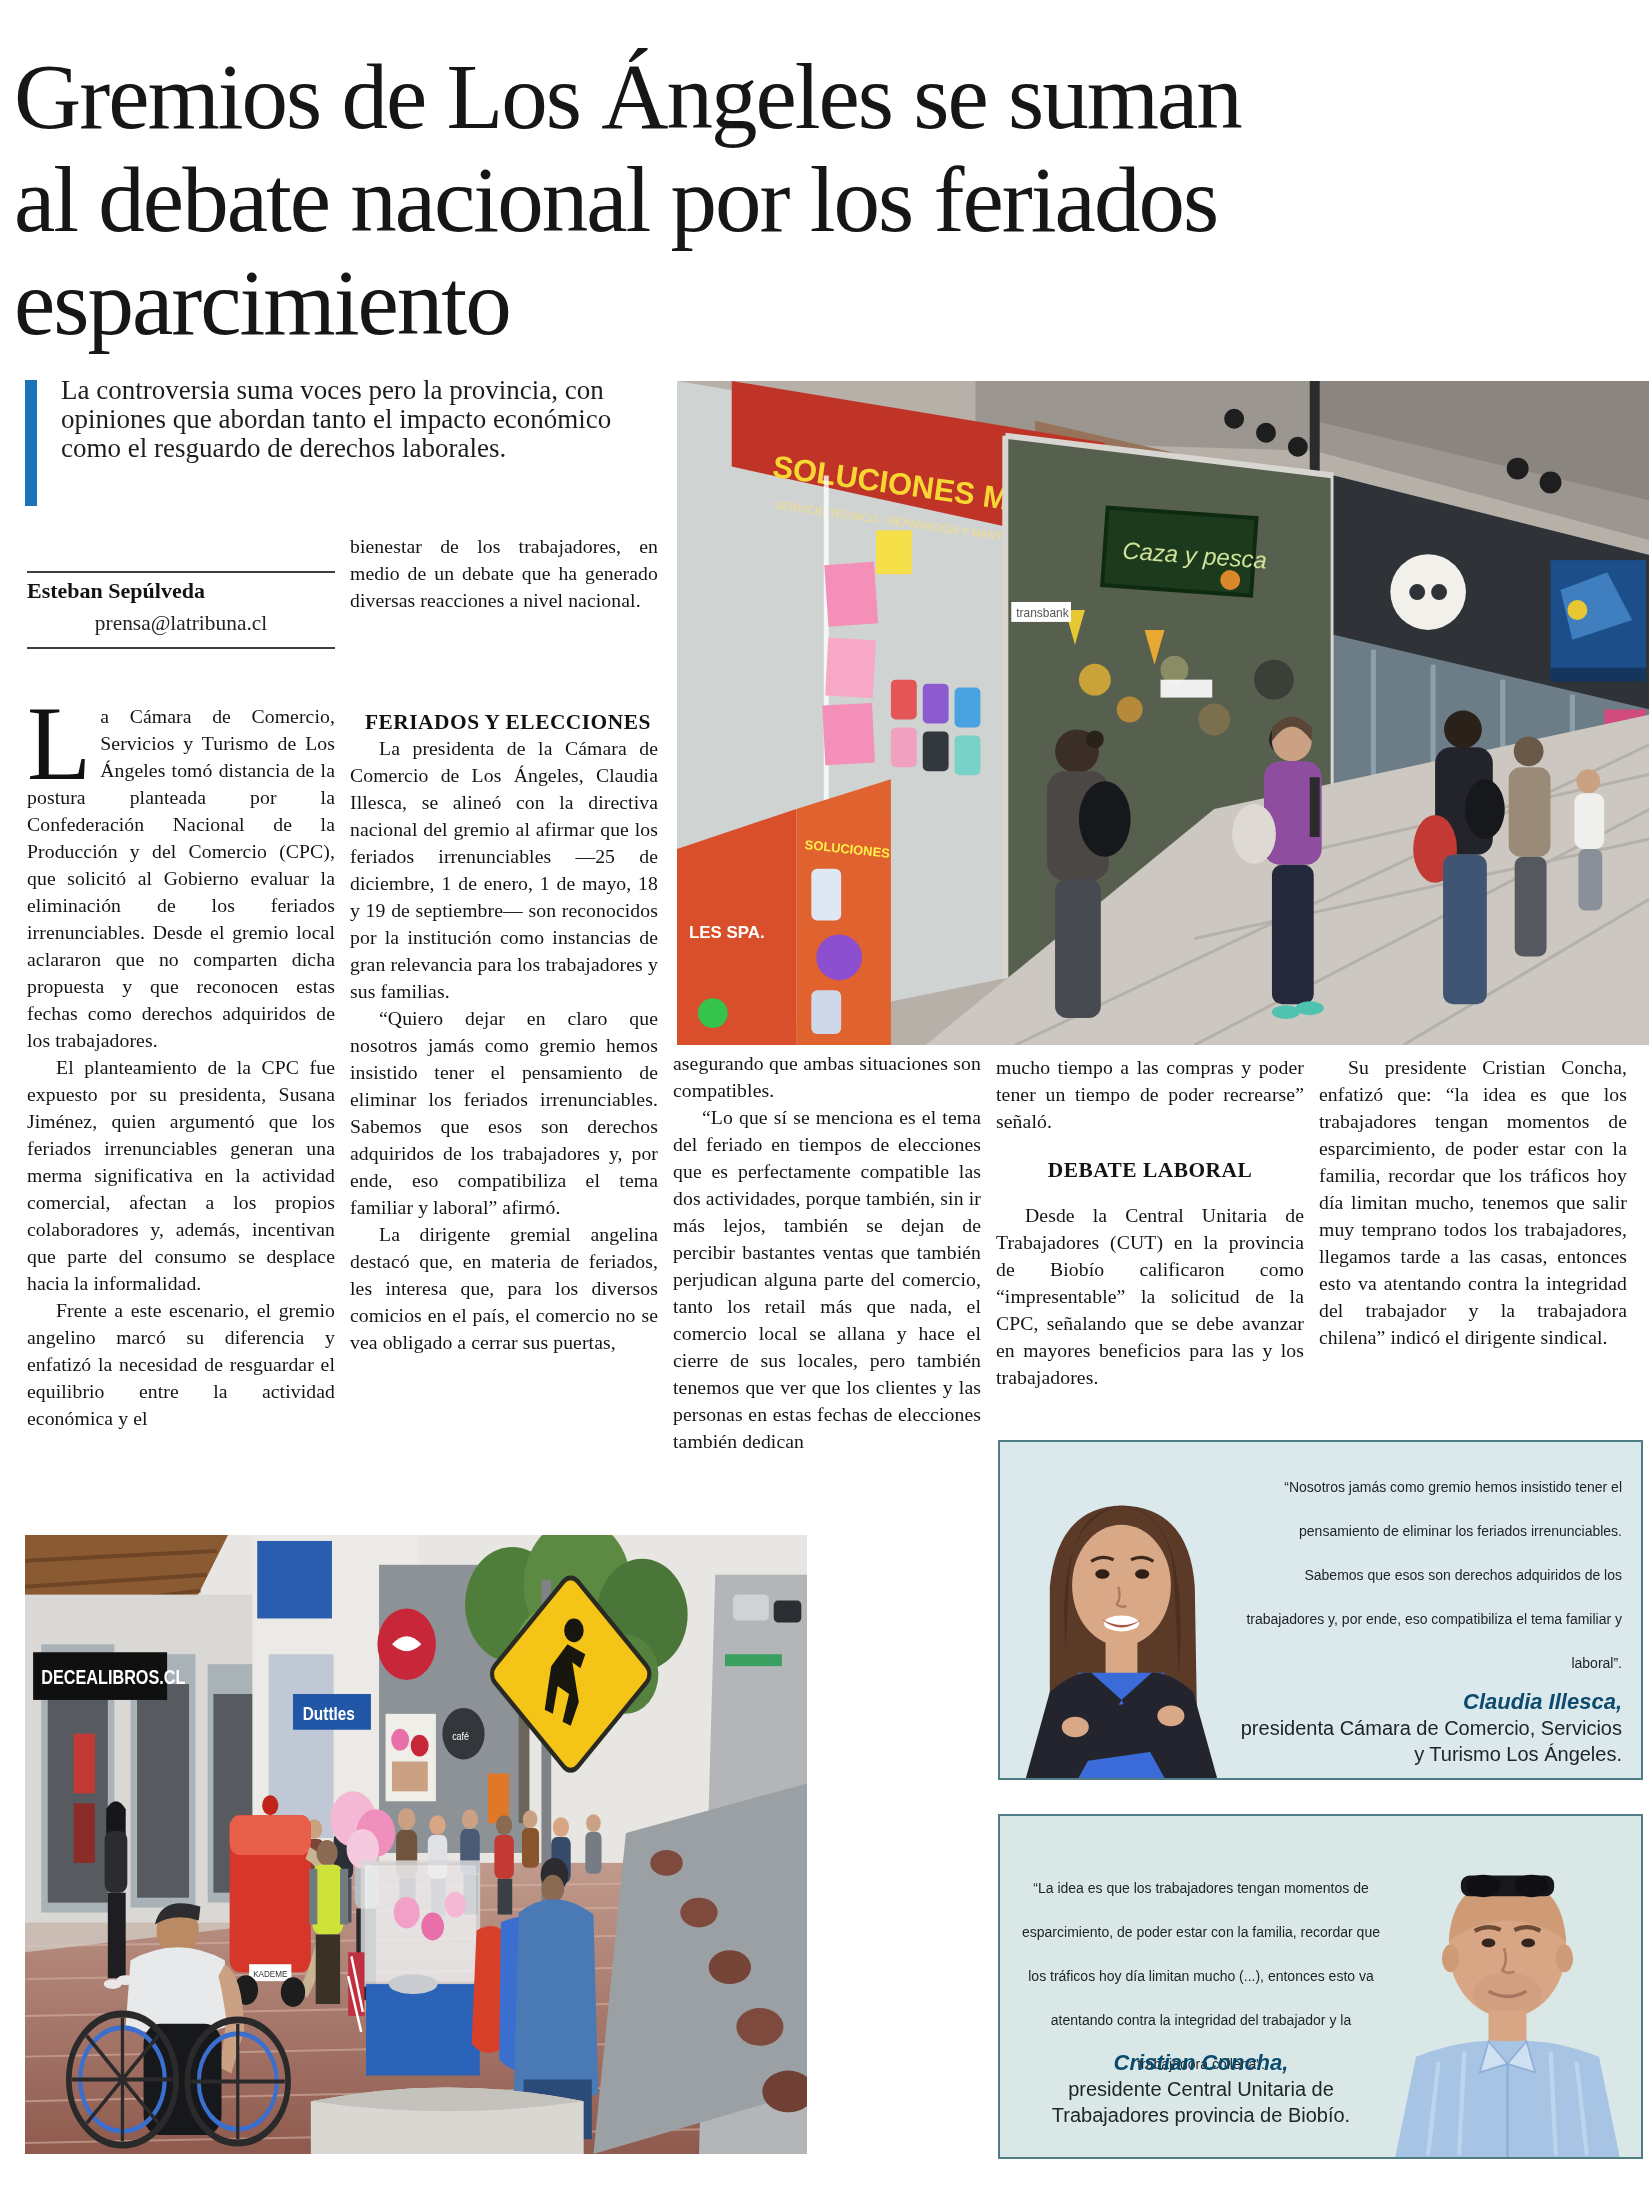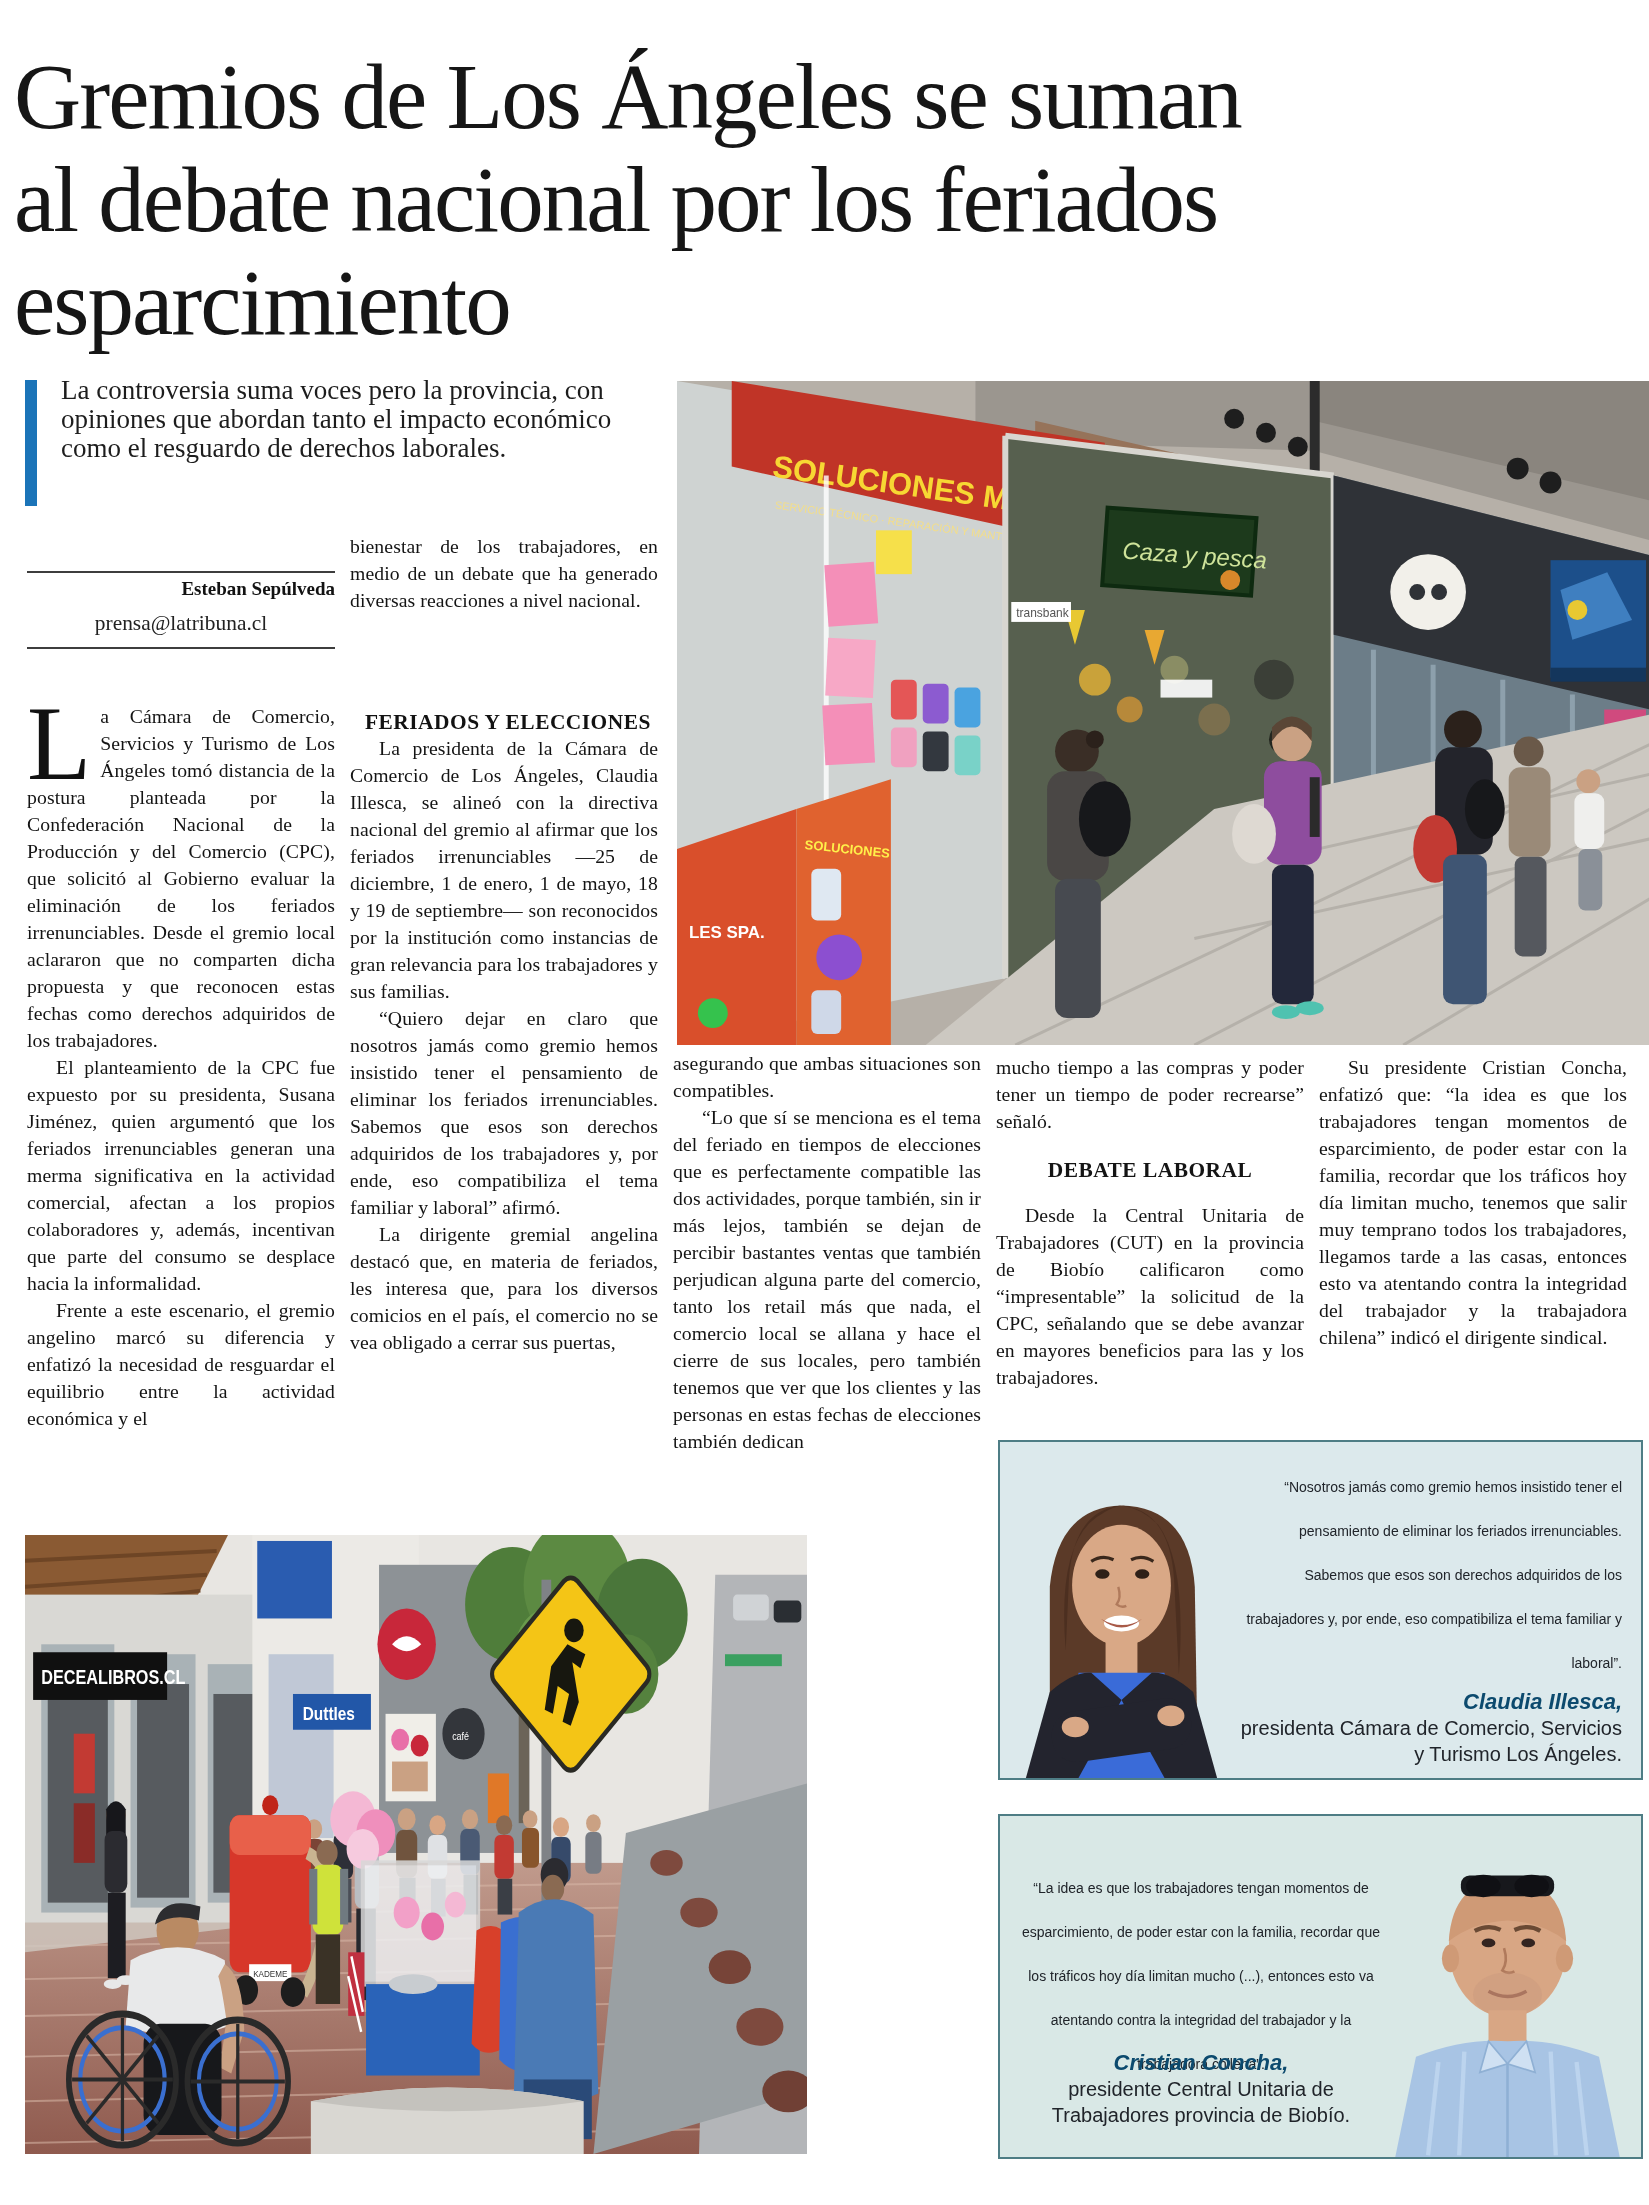--- a/index.html
+++ b/index.html
@@ -7,21 +7,21 @@
         font-family:"Liberation Serif",serif;color:#121212;}
   .abs{position:absolute;}
   
   .headline{left:14px;top:3px;font-weight:400;color:#161616;margin-top:42px;}
   .headline .hl{font-size:93px;line-height:103px;letter-spacing:-2px;white-space:nowrap;}
   
   .lede-bar{left:25px;top:380px;width:12px;height:126px;}
   .lede{left:61px;top:376px;width:597px;font-size:27px;line-height:29px;color:#1d1d1d;}
   
   .rule{height:2px;background:#3d3d3d;}
-  .byline-name{left:27px;top:578px;width:308px;text-align:right;font-size:19px;font-weight:700;}
+  .byline-name{left:27px;top:578px;width:308px;text-align:left;font-size:22px;font-weight:700;}
   .byline-mail{left:27px;top:611px;width:308px;text-align:center;font-size:21.4px;color:#222;}
   
   .col{width:308px;font-size:19.7px;line-height:27px;text-align:justify;letter-spacing:0.1px;
        color:#141414;hyphens:auto;-webkit-hyphens:auto;}
   .col p{margin:0;}
   .col p.indent{text-indent:29px;}
   .dropcap{float:left;font-size:105px;line-height:79px;height:80px;padding:1px 9px 0 0;color:#111;}
   .sec-head{font-size:21.4px;font-weight:700;letter-spacing:0.5px;margin:0;}
   .sec-head.center{text-align:center;}
   .col .sec-head{margin:22px 0 18px 0;}

